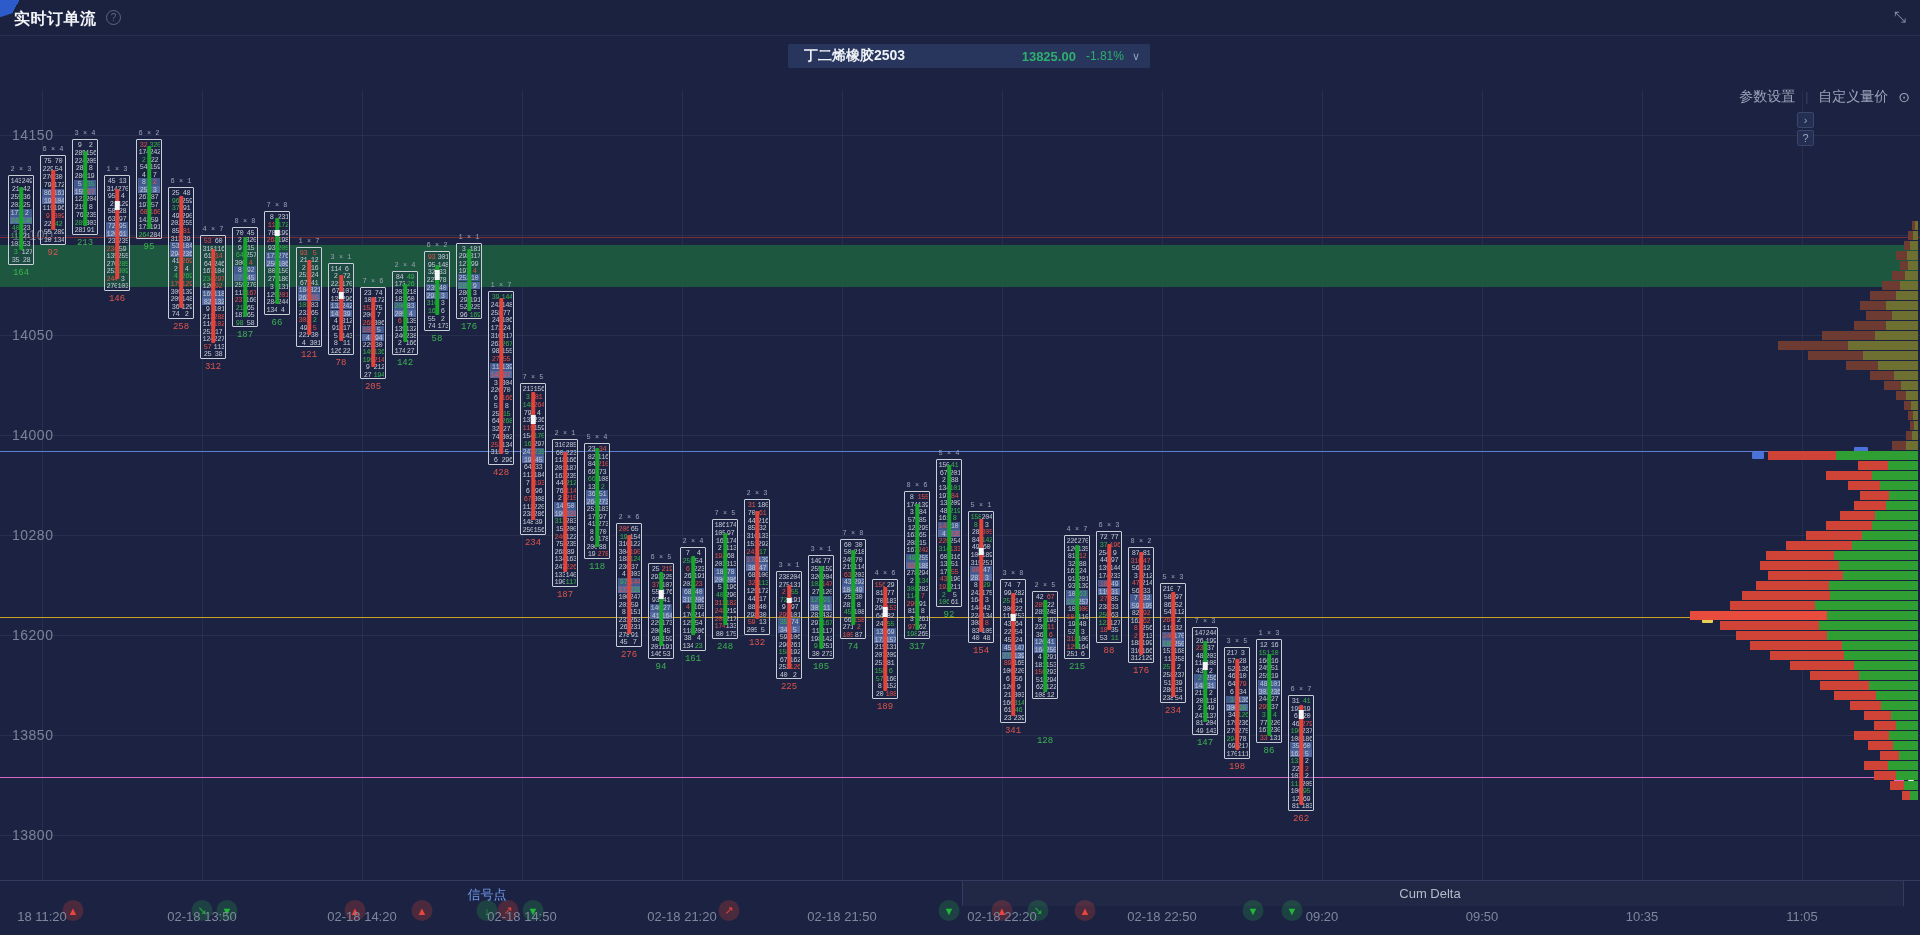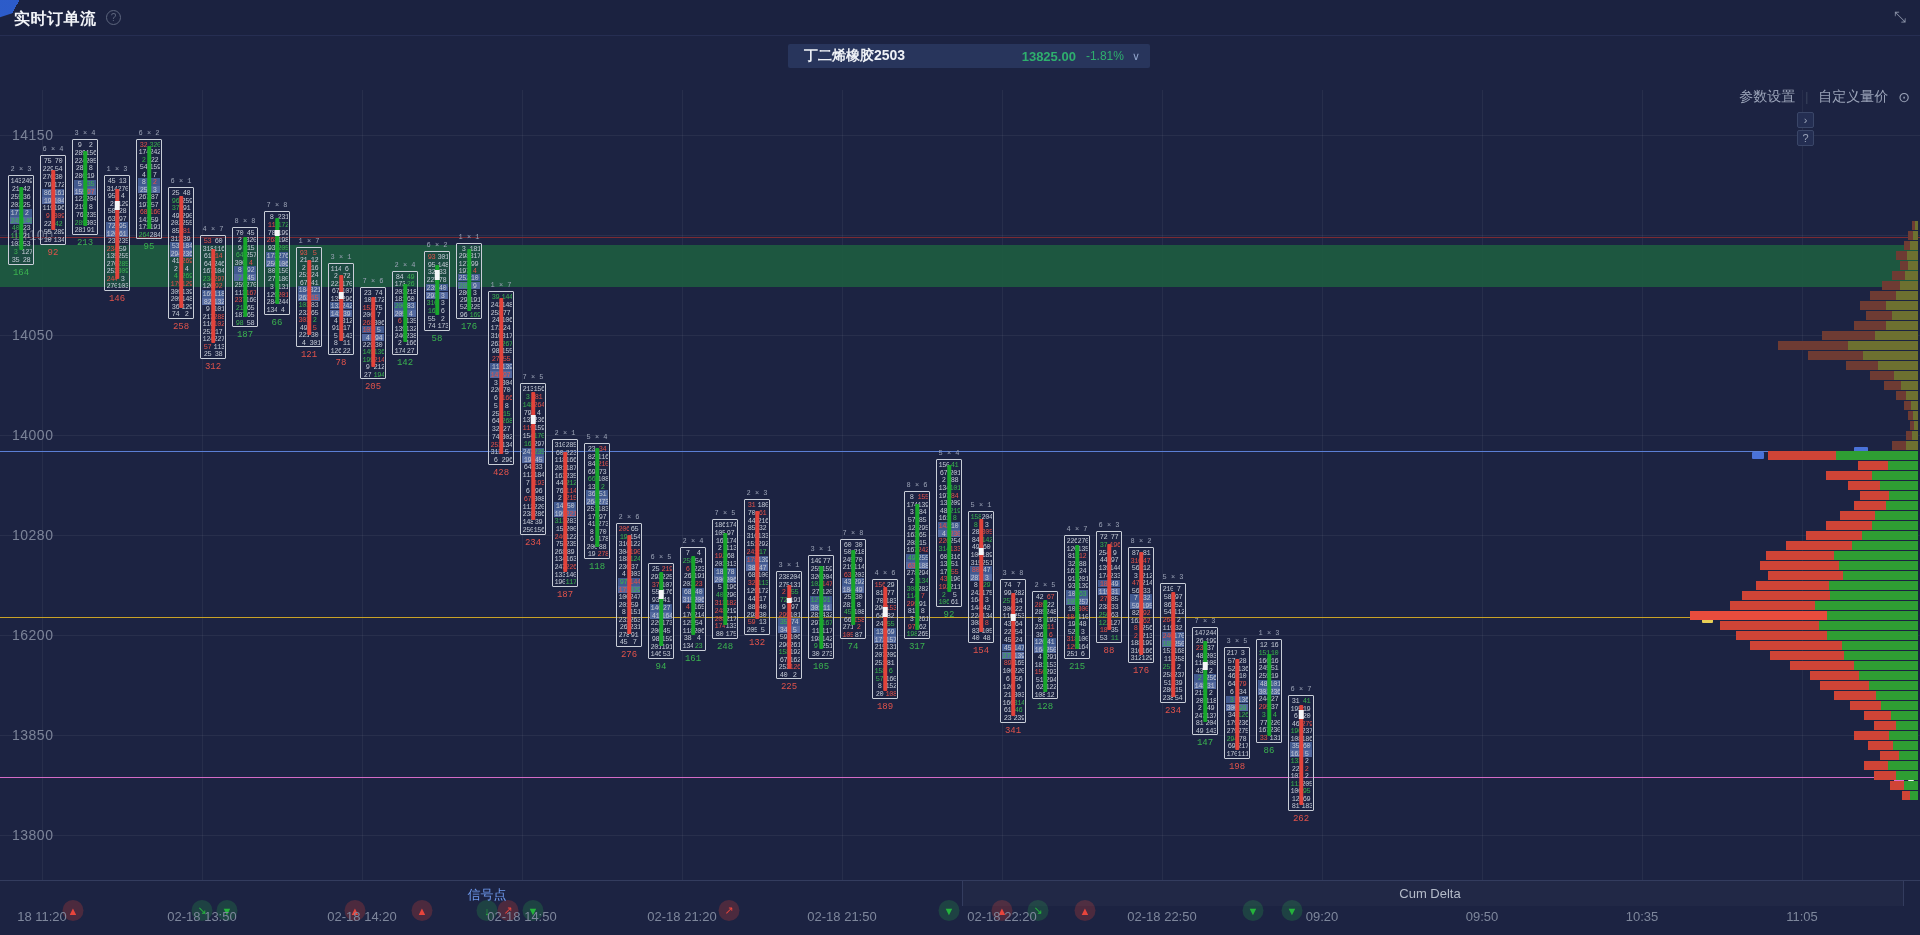--- a/index.html
+++ b/index.html
@@ -2282,21 +2282,21 @@
           <span class="ccell">122</span>
         </div>
         <div class="crow" style="top: 98.5px; height: 7.5px;">
           <span class="ccell">108</span>
           <span class="ccell">12</span>
         </div>
         <div class="cbar" style="top: 8.35519px; height: 91.5984px; background: rgb(23, 166, 43);"></div>
       </div>
     </div>
     <div class="ctop" style="left: 1045px; top: 544px;">2 × 5</div>
-    <div class="cdelta" style="left: 1045px; top: 665px; color: rgb(59, 178, 79);">128</div>
+    <div class="cdelta" style="left: 1045px; top: 699px; color: rgb(59, 178, 79);">128</div>
     <div class="candle" style="left: 1064px; top: 0px;">
       <div class="cbox" style="left: 0px; top: 498px; width: 26px; height: 124px;">
         <div class="crow" style="top: 1px; height: 7.5625px;">
           <span class="ccell">226</span>
           <span class="ccell">270</span>
         </div>
         <div class="crow" style="top: 8.5625px; height: 7.5625px;">
           <span class="ccell">120</span>
           <span class="ccell">135</span>
         </div>

